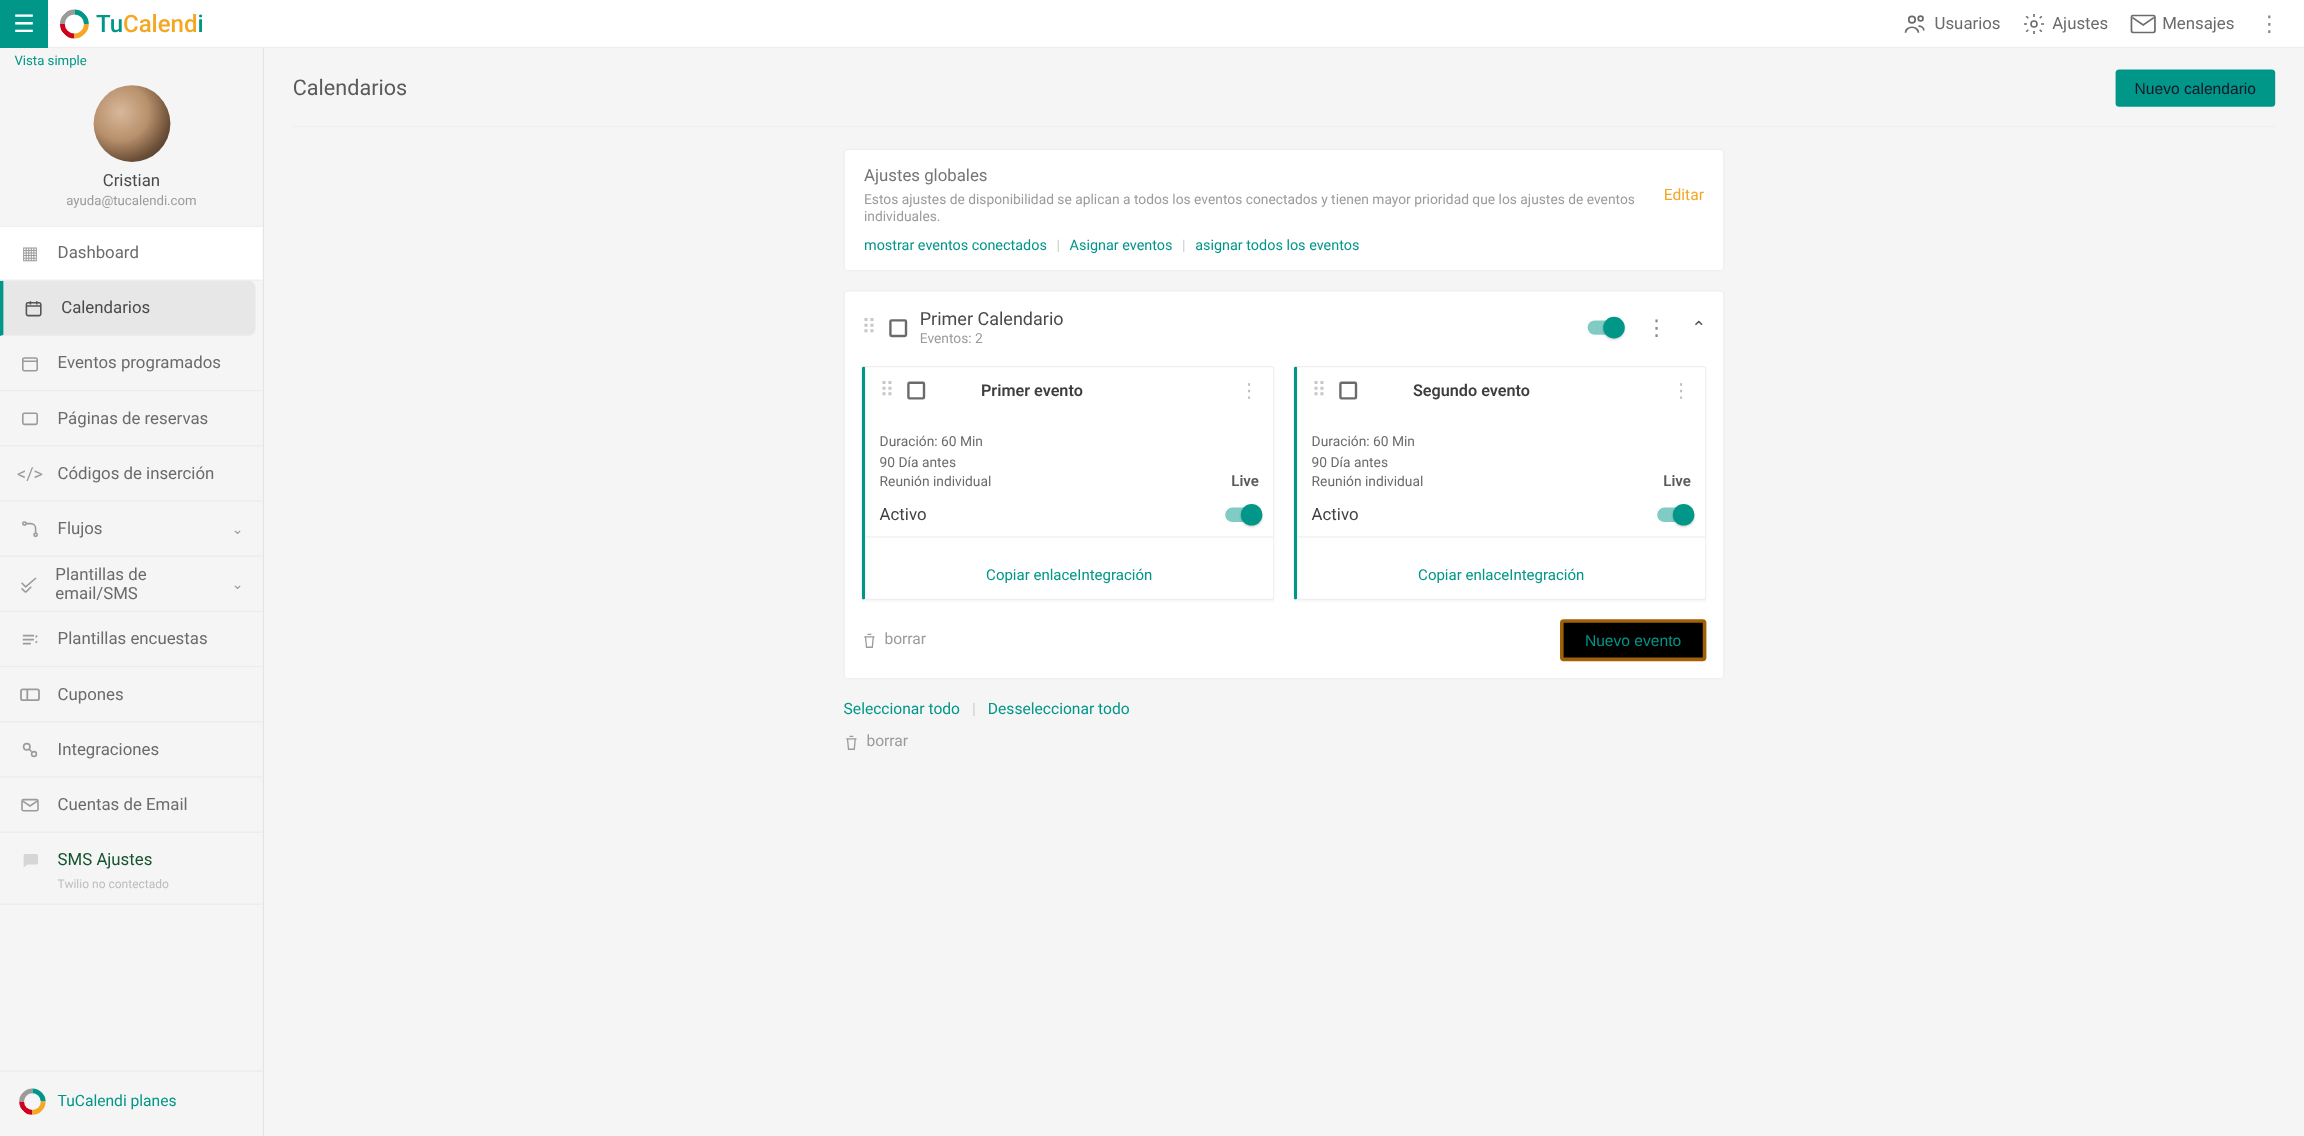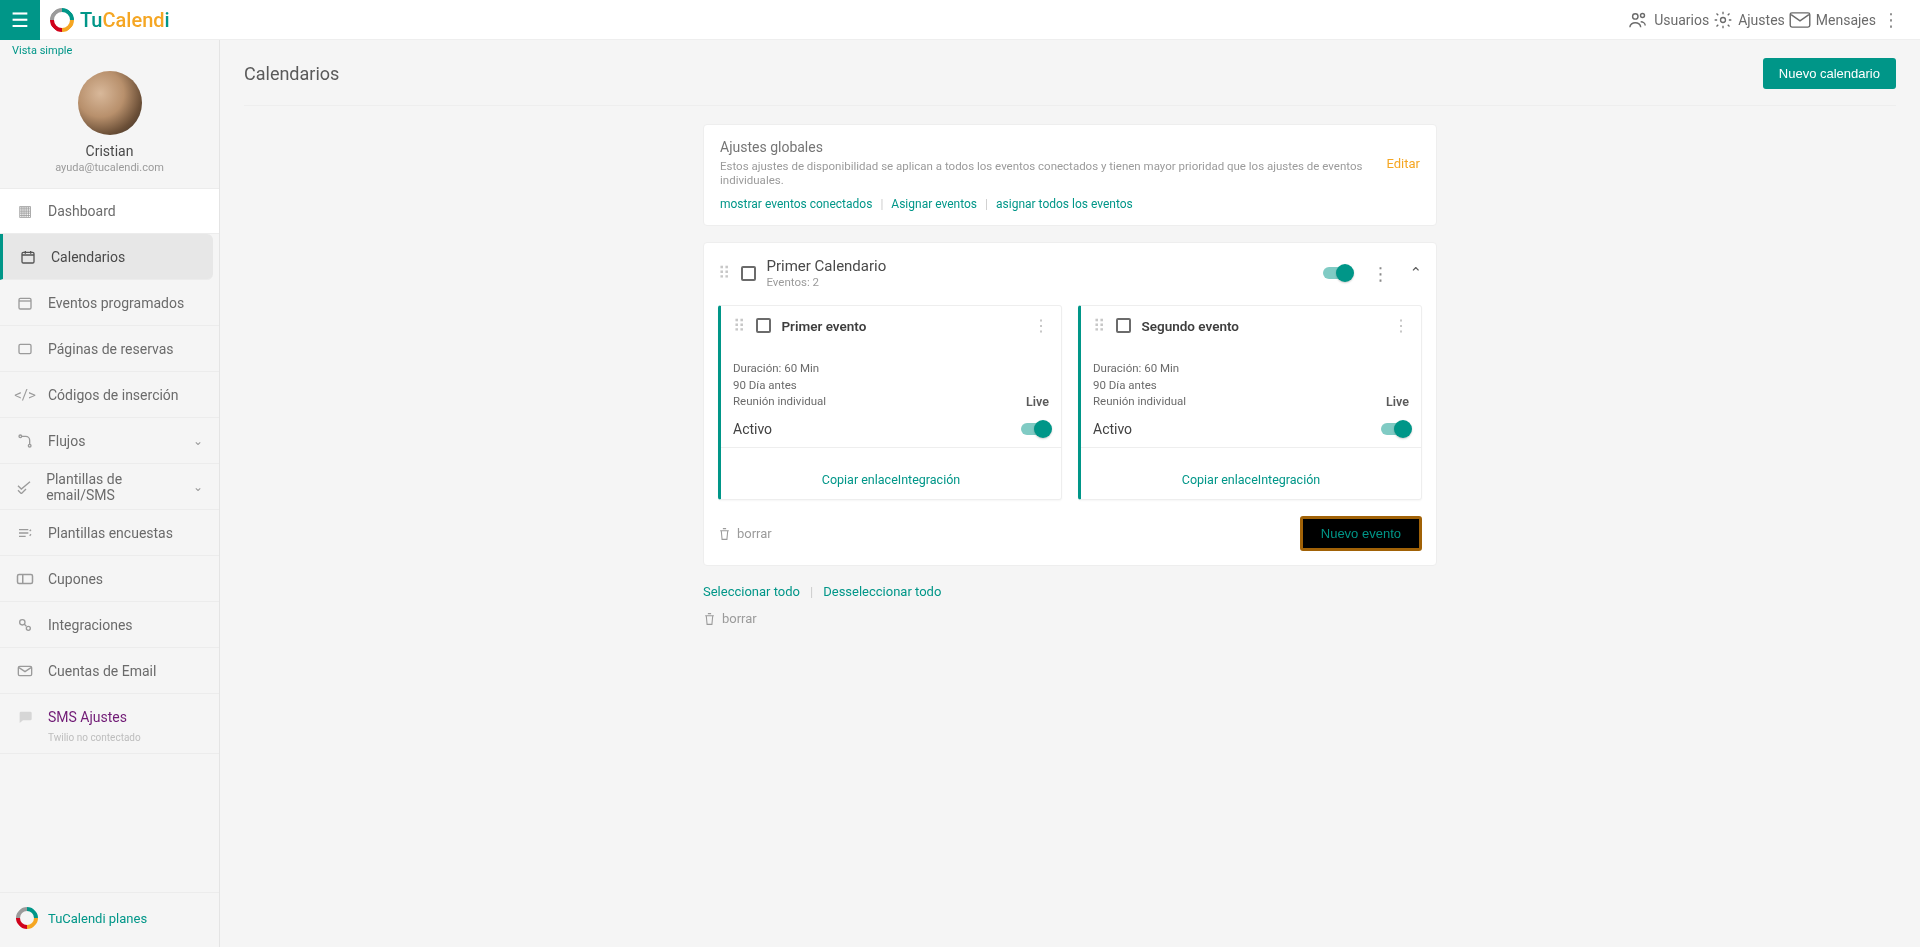--- a/index.html
+++ b/index.html
@@ -6,51 +6,51 @@
 body { font-family: -apple-system, BlinkMacSystemFont, "Segoe UI", Roboto, Helvetica, Arial, sans-serif; background: #f5f5f5; color: #424242; font-size: 14px; width:1920px; height:947px; overflow:hidden; }
 
 
 .topbar { display:flex; align-items:center; height:40px; background:#fff; border-bottom:1px solid #eee; }
 .hamburger-btn { width:40px; height:40px; background:#009688; display:flex; align-items:center; justify-content:center; cursor:pointer; }
 .hamburger-btn span{ color:#fff; font-size:20px; }
 .logo { display:flex; align-items:center; gap:6px; padding-left:10px; font-size:20px; font-weight:500; }
 .logo-icon { width:24px; height:24px; border-radius:50%; border:4px solid transparent; border-top-color:#009688; border-right-color:#f5a623; border-bottom-color:#d0021b; border-left-color:#9b9b9b; transform:rotate(45deg); }
 .logo-text .t1{color:#009688;} .logo-text .t2{color:#f5a623;} .logo-text .t3{color:#009688;}
 .top-spacer{ flex:1; }
-.top-actions{ display:flex; align-items:center; gap:4px; padding-right:18px; color:#6b6b6b; }
+.top-actions{ display:flex; align-items:center; gap:18px; padding-right:18px; color:#6b6b6b; }
 .top-action{ display:flex; align-items:center; gap:5px; cursor:pointer; }
 .top-action .ico{ font-size:18px; color:#6b6b6b; }
 .dots-v{ color:#8a8a8a; font-size:18px; padding:0 2px; cursor:pointer; }
 
 
 .layout{ display:flex; height:907px; }
 .sidebar{ width:220px; background:#f5f5f5; border-right:1px solid #e4e4e4; display:flex; flex-direction:column; }
 .simple-view-badge{ color:#009688; font-size:11px; padding:4px 12px; }
 .profile{ display:flex; flex-direction:column; align-items:center; padding:10px 0 14px; }
 .avatar{ width:64px; height:64px; border-radius:50%; background: radial-gradient(circle at 35% 35%,#d8b89a 0,#b8906c 40%,#6b4f37 70%,#2f2a25 100%); }
 .profile-name{ font-size:14px; color:#4a4a4a; margin-top:8px; }
 .profile-email{ font-size:11px; color:#9b9b9b; margin-top:2px; }
 .nav{ flex:1; overflow:auto; }
 .nav-item{ display:flex; align-items:center; gap:14px; height:46px; padding:0 16px; color:#6b6b6b; cursor:pointer; border-bottom:1px solid #ececec; }
 .nav-item.first{ background:#fff; border-top:1px solid #ececec; }
 .nav-item.active{ background:#e7e7e7; border-left:3px solid #009688; color:#4a4a4a; border-radius:0 6px 6px 0; margin-right:6px; }
 .nav-icon{ width:18px; display:flex; justify-content:center; color:#9b9b9b; font-size:15px; }
 .nav-item.active .nav-icon{ color:#6b6b6b; }
-.nav-item.muted{ color:#701a75; }
+.nav-item.muted{ color:#14532d; }
 .nav-sub{ font-size:10px; color:#bdbdbd; display:block; margin-top:-8px; padding-left:48px; padding-bottom:10px; border-bottom:1px solid #ececec; }
 .nav-chevron{ margin-left:auto; color:#9b9b9b; font-size:12px; }
 .sidebar-footer{ display:flex; align-items:center; gap:10px; padding:14px 16px 18px; border-top:1px solid #ececec; cursor:pointer; }
 .sidebar-footer .logo-icon{ width:22px; height:22px; }
 .sidebar-footer span.label{ color:#009688; font-size:13px; }
 
 
 .main{ flex:1; padding:18px 24px; overflow:auto; }
 .main-header{ display:flex; align-items:center; justify-content:space-between; padding-bottom:16px; border-bottom:1px solid #eee; }
 .page-title{ font-size:18px; font-weight:400; color:#5a5a5a; }
-.btn-primary{ background:#009688; color:#ffffff; border:none; border-radius:3px; padding:8px 16px; font-size:13px; cursor:pointer; }
+.btn-primary{ background:#009688; color:#0f172a; border:none; border-radius:3px; padding:8px 16px; font-size:13px; cursor:pointer; }
 .center-col{ max-width:734px; margin:18px auto 0; }
 
 .card{ background:#fff; border:1px solid #eee; border-radius:4px; padding:14px 16px; margin-bottom:16px; }
 .gs-title{ font-size:14px; color:#757575; }
 .gs-desc{ font-size:11.5px; color:#9b9b9b; margin-top:4px; }
 .gs-top{ display:flex; align-items:center; }
 .gs-edit{ margin-left:auto; color:#f5a623; font-size:13px; }
 .links-row{ display:flex; align-items:center; gap:8px; margin-top:10px; font-size:12px; }
 .link{ color:#009688; cursor:pointer; }
 .sep-v{ color:#ccc; }
@@ -63,21 +63,21 @@
 .cal-sub{ font-size:11.5px; color:#9b9b9b; }
 .cal-head .spacer{ flex:1; }
 .toggle{ width:28px; height:12px; background:#80cbc4; border-radius:10px; position:relative; cursor:pointer; }
 .toggle.on .knob{ right:-3px; }
 .toggle .knob{ position:absolute; top:-3px; right:-3px; width:18px; height:18px; background:#009688; border-radius:50%; box-shadow:0 1px 2px rgba(0,0,0,.2); }
 .chev-up{ color:#5a5a5a; font-size:15px; cursor:pointer; }
 
 .events-row{ display:flex; gap:16px; margin-top:16px; }
 .event-card{ flex:1; border:1px solid #eee; border-left:3px solid #009688; border-radius:3px; padding:10px 12px 12px; display:flex; flex-direction:column; box-shadow:0 1px 2px rgba(0,0,0,.04); }
 .event-head{ display:flex; align-items:center; gap:10px; }
-.event-title{ font-size:13.5px; font-weight:600; color:#3e3e3e; }
+.event-title{ font-size:13.5px; font-weight:600; color:#3e3e3e;margin-left:36px; }
 .dots-right{ margin-left:auto; color:#bdbdbd; font-size:16px; cursor:pointer; }
 .event-lines{ font-size:11.5px; color:#6b6b6b; margin-top:25px; line-height:1.45; }
 .event-live{ display:flex; }
 .live{ margin-left:auto; font-weight:600; color:#5a5a5a; font-size:12.5px; }
 .event-active-row{ display:flex; align-items:center; margin-top:10px; }
 .event-links-row{ display:flex; justify-content:center; margin-top:14px; }
 .event-links-row .link{ font-size:12.5px; }
 .divider-h{ height:1px; background:#eee; margin:10px -12px; }
 
 .cal-footer{ display:flex; align-items:center; justify-content:space-between; margin-top:16px; }

